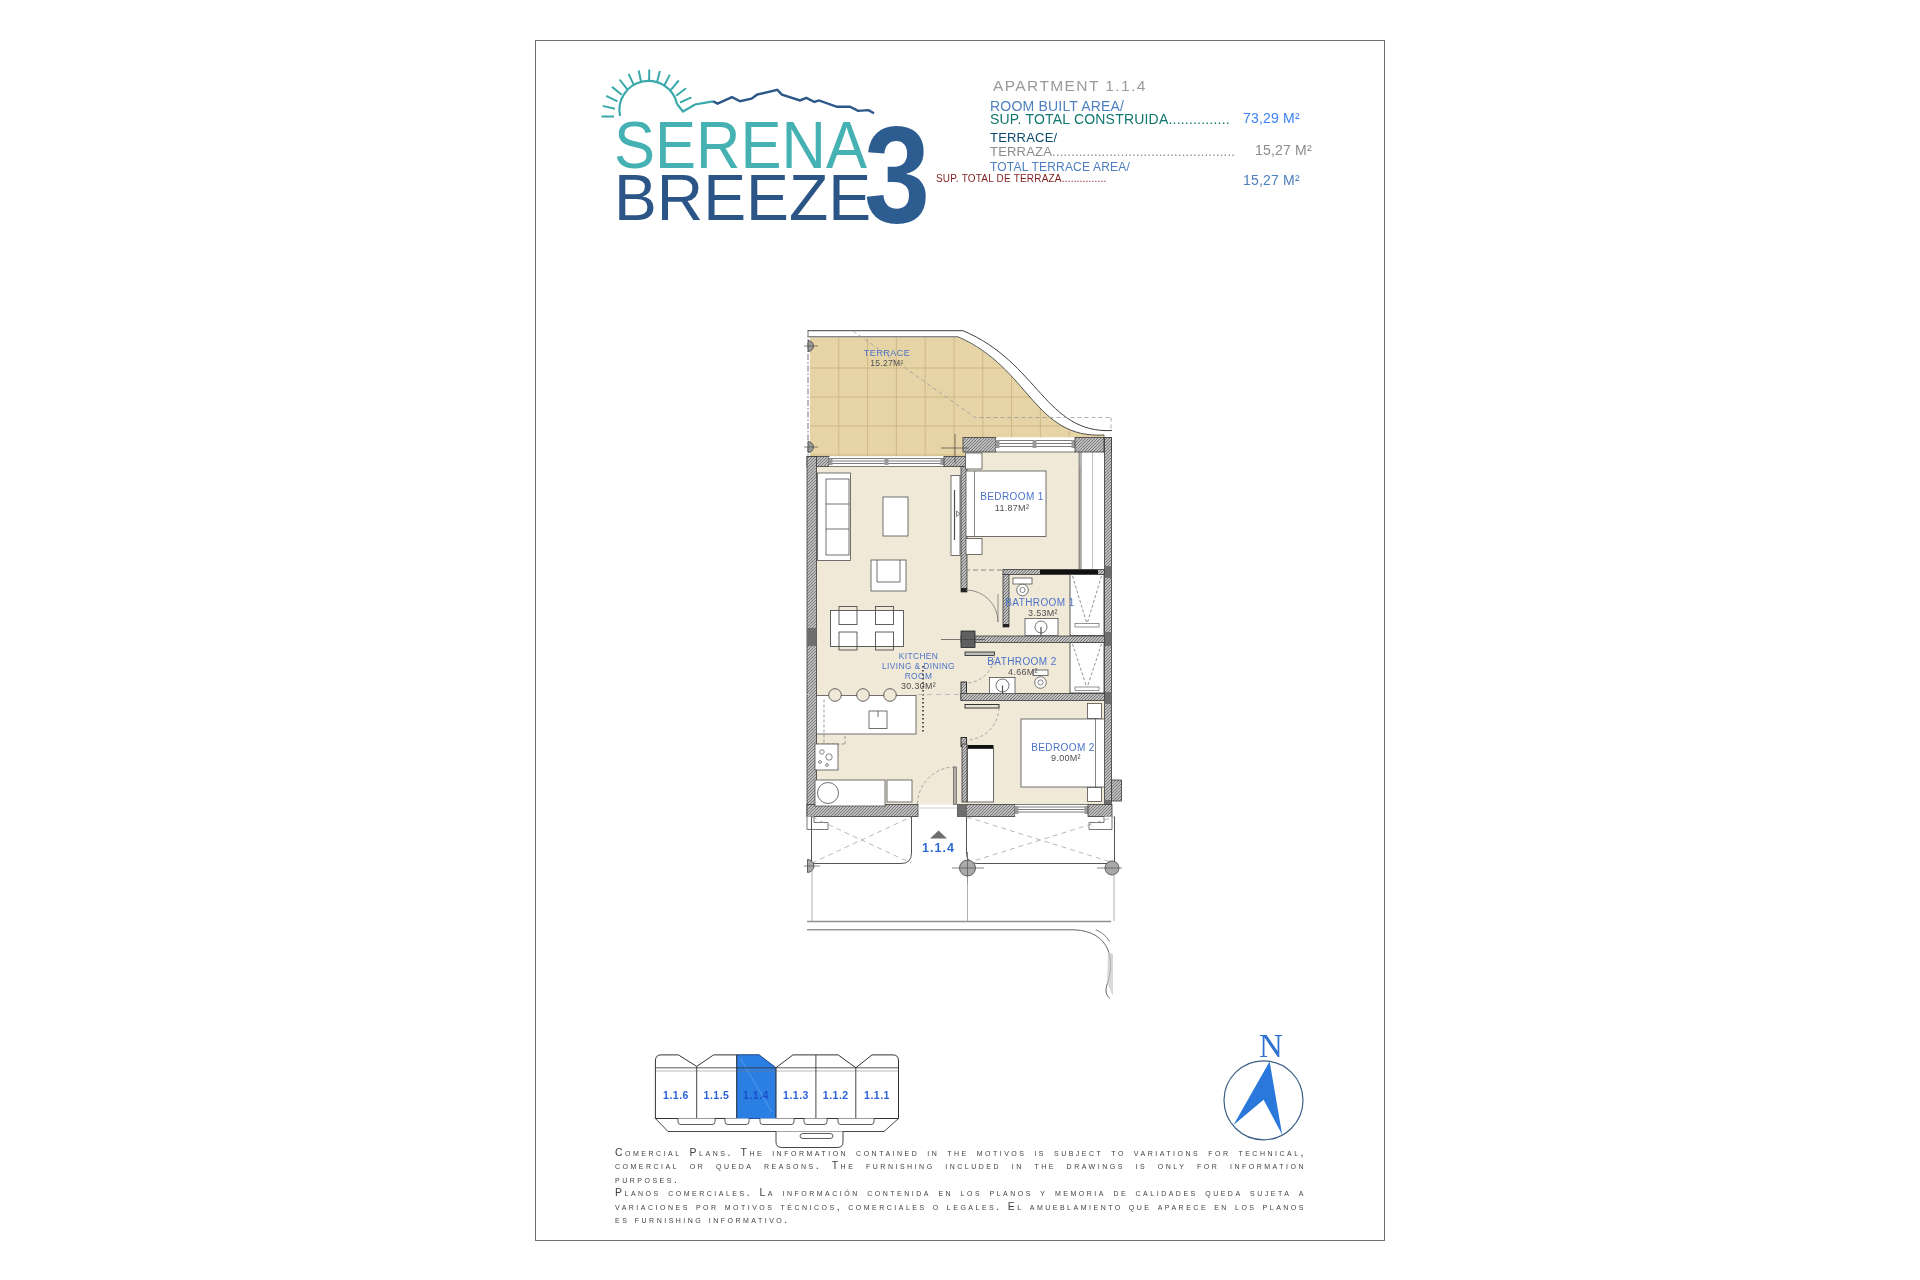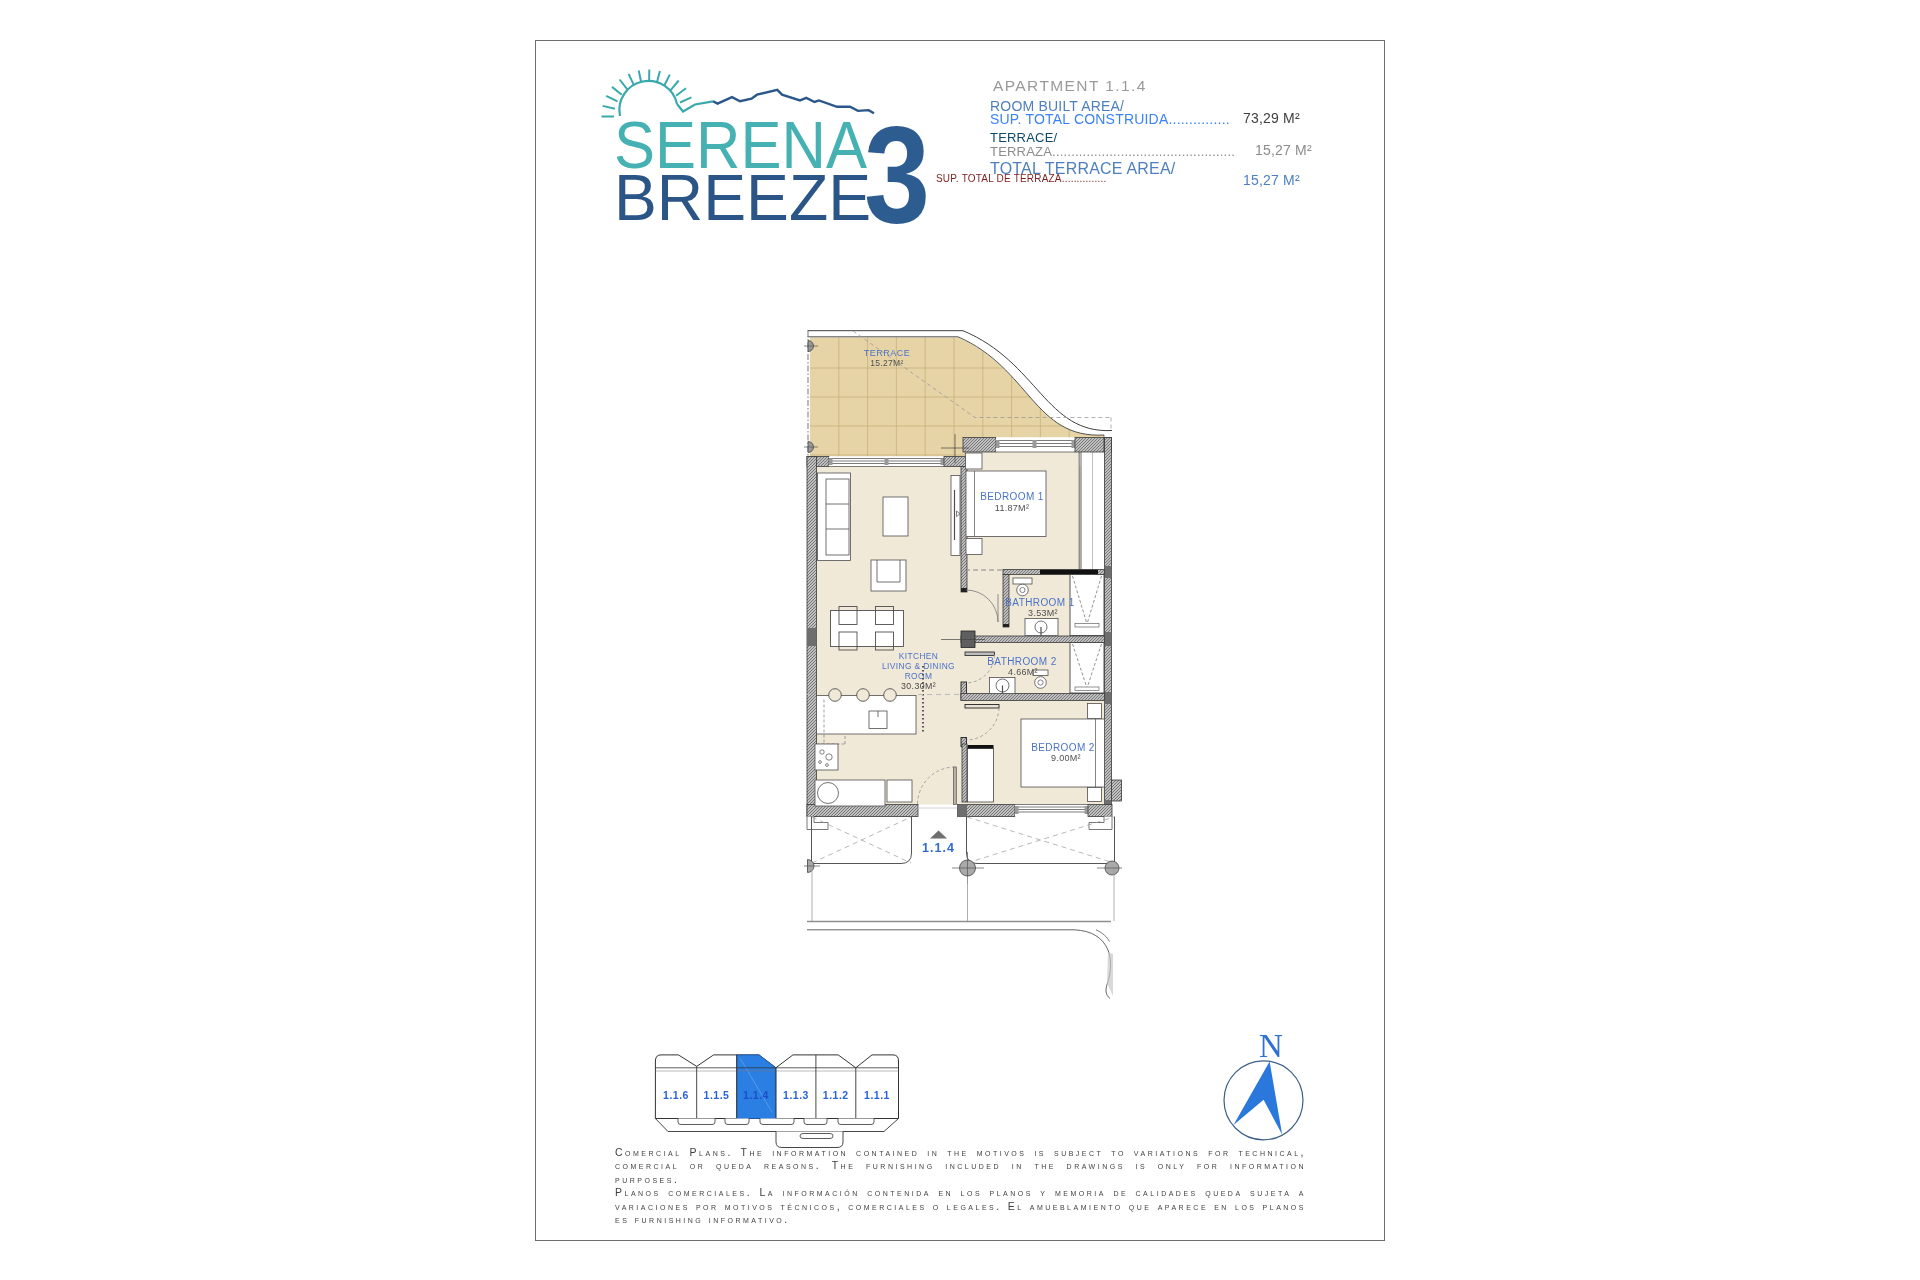--- a/index.html
+++ b/index.html
@@ -34,28 +34,28 @@
   <text x="16" y="104" font-size="66" fill="#46b1b3" textLength="253" lengthAdjust="spacingAndGlyphs">SERENA</text>
 
   <text x="16" y="156" font-size="64.5" fill="#2b5586" textLength="257" lengthAdjust="spacingAndGlyphs">BREEZE</text>
 
   <text x="266" y="158" font-size="137" font-weight="bold" fill="#2d5c90" textLength="66" lengthAdjust="spacingAndGlyphs">3</text>
 </svg>
 
 <div class="abs lbl" style="left:993px;top:77px;font-size:15.5px;letter-spacing:1.4px;color:#9a9a9a">APARTMENT 1.1.4</div>
 
 <div class="abs lbl" style="left:990px;top:97.6px;font-size:14px;letter-spacing:0.2px;color:#4d7fbe">ROOM BUILT AREA/</div>
-<div class="abs lbl" style="left:990px;top:110.9px;font-size:14px;letter-spacing:0.2px;color:#3b82f6">SUP. TOTAL CONSTRUIDA...............</div>
-<div class="abs lbl" style="left:1243px;top:110px;font-size:14px;letter-spacing:0.2px;color:#404040">73,29 M²</div>
+<div class="abs lbl" style="left:990px;top:110.9px;font-size:14px;letter-spacing:0.2px;color:#0f766e">SUP. TOTAL CONSTRUIDA...............</div>
+<div class="abs lbl" style="left:1243px;top:110px;font-size:14px;letter-spacing:0.2px;color:#3b82f6">73,29 M²</div>
 
 <div class="abs lbl" style="left:990px;top:129.5px;font-size:13px;letter-spacing:0.2px;color:#0c4a6e">TERRACE/</div>
 <div class="abs lbl" style="left:990px;top:144px;font-size:13px;letter-spacing:0.2px;color:#8c8c8c">TERRAZA................................................</div>
 <div class="abs lbl" style="left:1255px;top:141.9px;font-size:14px;letter-spacing:0.2px;color:#8c8c8c">15,27 M²</div>
 
-<div class="abs lbl" style="left:990px;top:159.5px;font-size:16px;letter-spacing:0.2px;color:#4d7fbe">TOTAL TERRACE AREA/</div>
+<div class="abs lbl" style="left:990px;top:159.5px;font-size:12px;letter-spacing:0.2px;color:#4d7fbe">TOTAL TERRACE AREA/</div>
 <div class="abs lbl" style="left:936px;top:172.9px;font-size:10px;letter-spacing:0.2px;color:#7f1d1d">SUP. TOTAL DE TERRAZA...............</div>
 <div class="abs lbl" style="left:1243px;top:172px;font-size:14px;letter-spacing:0.2px;color:#4d7fbe">15,27 M²</div>
 
 <svg class="abs" style="left:795px;top:320px" width="335" height="690" viewBox="795 320 335 690">
 <defs>
 <pattern id="h" width="3" height="3" patternUnits="userSpaceOnUse">
         <rect width="3" height="3" fill="#bfbfbf"></rect>
         <path d="M0,3L3,0" stroke="#6f6f6f" stroke-width="0.9"></path>
       </pattern>
 </defs>

